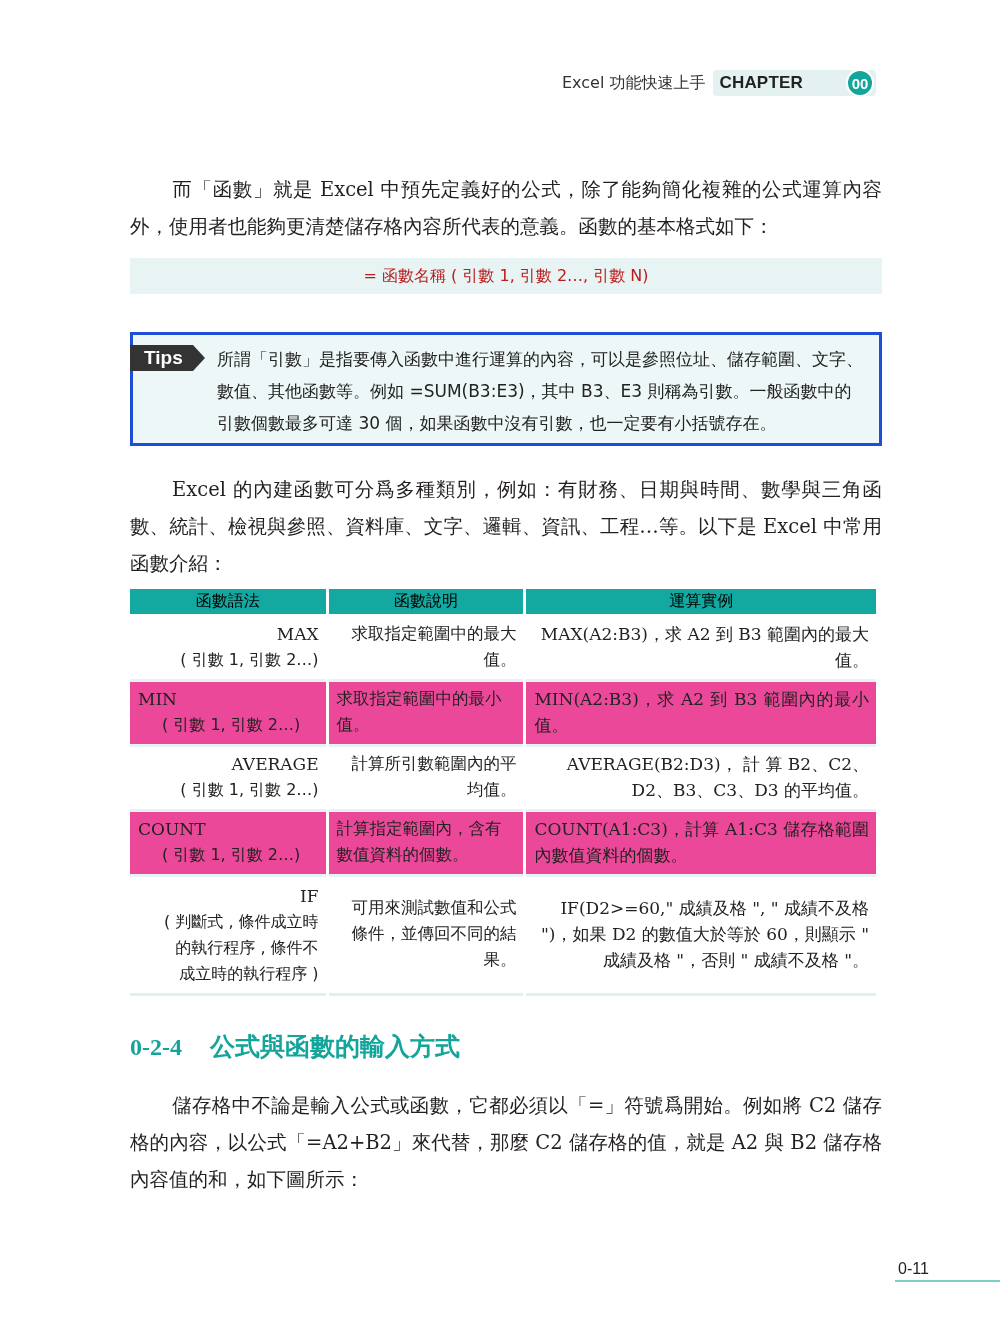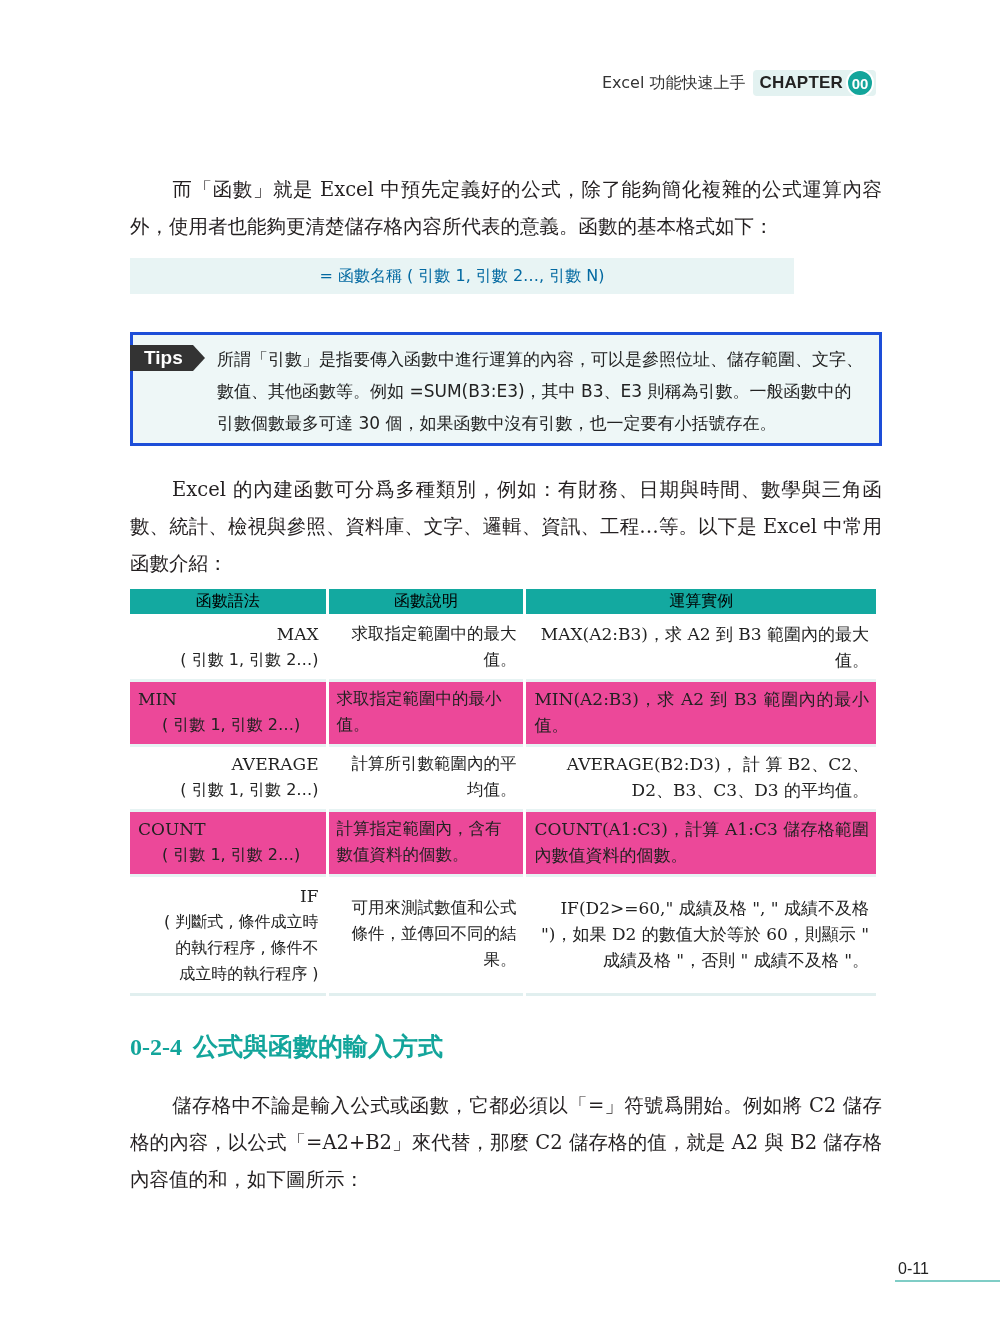--- a/index.html
+++ b/index.html
@@ -16,21 +16,21 @@
     position: absolute; top: 70px; right: 124px;
     display: flex; align-items: center; gap: 8px;
   }
   .header-title {
     font-family: "DejaVu Sans", "Liberation Sans", sans-serif;
     font-size: 16px; color: #333;
   }
   .chapter-badge {
     display: flex; align-items: center;
     background: #e3f2f1; border-radius: 4px;
-    padding: 2px 2px 2px 6px; height: 26px;
+    padding: 2px 2px 2px 6px; height: 26px; gap: 40px;
   }
   .chapter-label {
     font-family: "Liberation Sans", "DejaVu Sans", sans-serif;
     font-weight: bold; font-size: 17px; color: #222; letter-spacing: 0.2px;
     margin-right: 3px;
   }
   .chapter-num {
     width: 28px; height: 28px; border-radius: 50%;
     background: #13a59b; color: #fff;
     font-family: "Liberation Sans", sans-serif; font-weight: bold; font-size: 15px;
@@ -41,24 +41,24 @@
   
   .para {
     position: absolute; left: 130px; width: 752px;
     font-size: 19.5px; line-height: 37px;
     text-align: justify;
   }
   .para .indent { display: inline-block; width: 42px; }
 
   
   .formula {
-    position: absolute; left: 130px; top: 258px; width: 664px; height: 36px;
+    position: absolute; left: 130px; top: 258px; width: 752px; height: 36px;
     background: #e8f4f4;
     font-family: "DejaVu Sans", "Liberation Sans", sans-serif;
-    font-size: 16px; color: #0369a1;
+    font-size: 16px; color: #b91c1c;
     display: flex; align-items: center; justify-content: center;
   }
 
   
   .tips {
     position: absolute; left: 130px; top: 332px; width: 752px; height: 114px;
     border: 3px solid #1d4ed8; background: #eef7f7;
     padding: 8px 12px 0 16px;
     font-family: "DejaVu Sans", "Liberation Sans", sans-serif;
     font-size: 17px; line-height: 32px; color: #222;
@@ -101,21 +101,21 @@
   .c-syntax { width: 197px; font-family: "DejaVu Serif", serif; }
   .c-desc { width: 197px; font-family: "DejaVu Sans", "Liberation Sans", sans-serif; font-size: 16.5px; }
   .c-example { width: 352px; font-family: "DejaVu Serif", serif; text-align: justify; }
   .syntax-args { font-family: "DejaVu Sans", sans-serif; font-size: 16px; margin-left: 24px; }
   .if-row td { padding-top: 6px; }
   .if-row .c-desc, .if-row .c-example { padding-top: 18px; }
 
   
   .section-heading {
     position: absolute; left: 130px; top: 1030px;
-    display: flex; align-items: baseline; gap: 11px;
+    display: flex; align-items: baseline; gap: 28px;
     color: #13a59b;
   }
   .section-number {
     font-family: "Liberation Serif", serif; font-weight: bold; font-size: 24px;
   }
   .section-title {
     font-family: "DejaVu Sans", sans-serif; font-weight: bold; font-size: 25px;
   }
 
   

